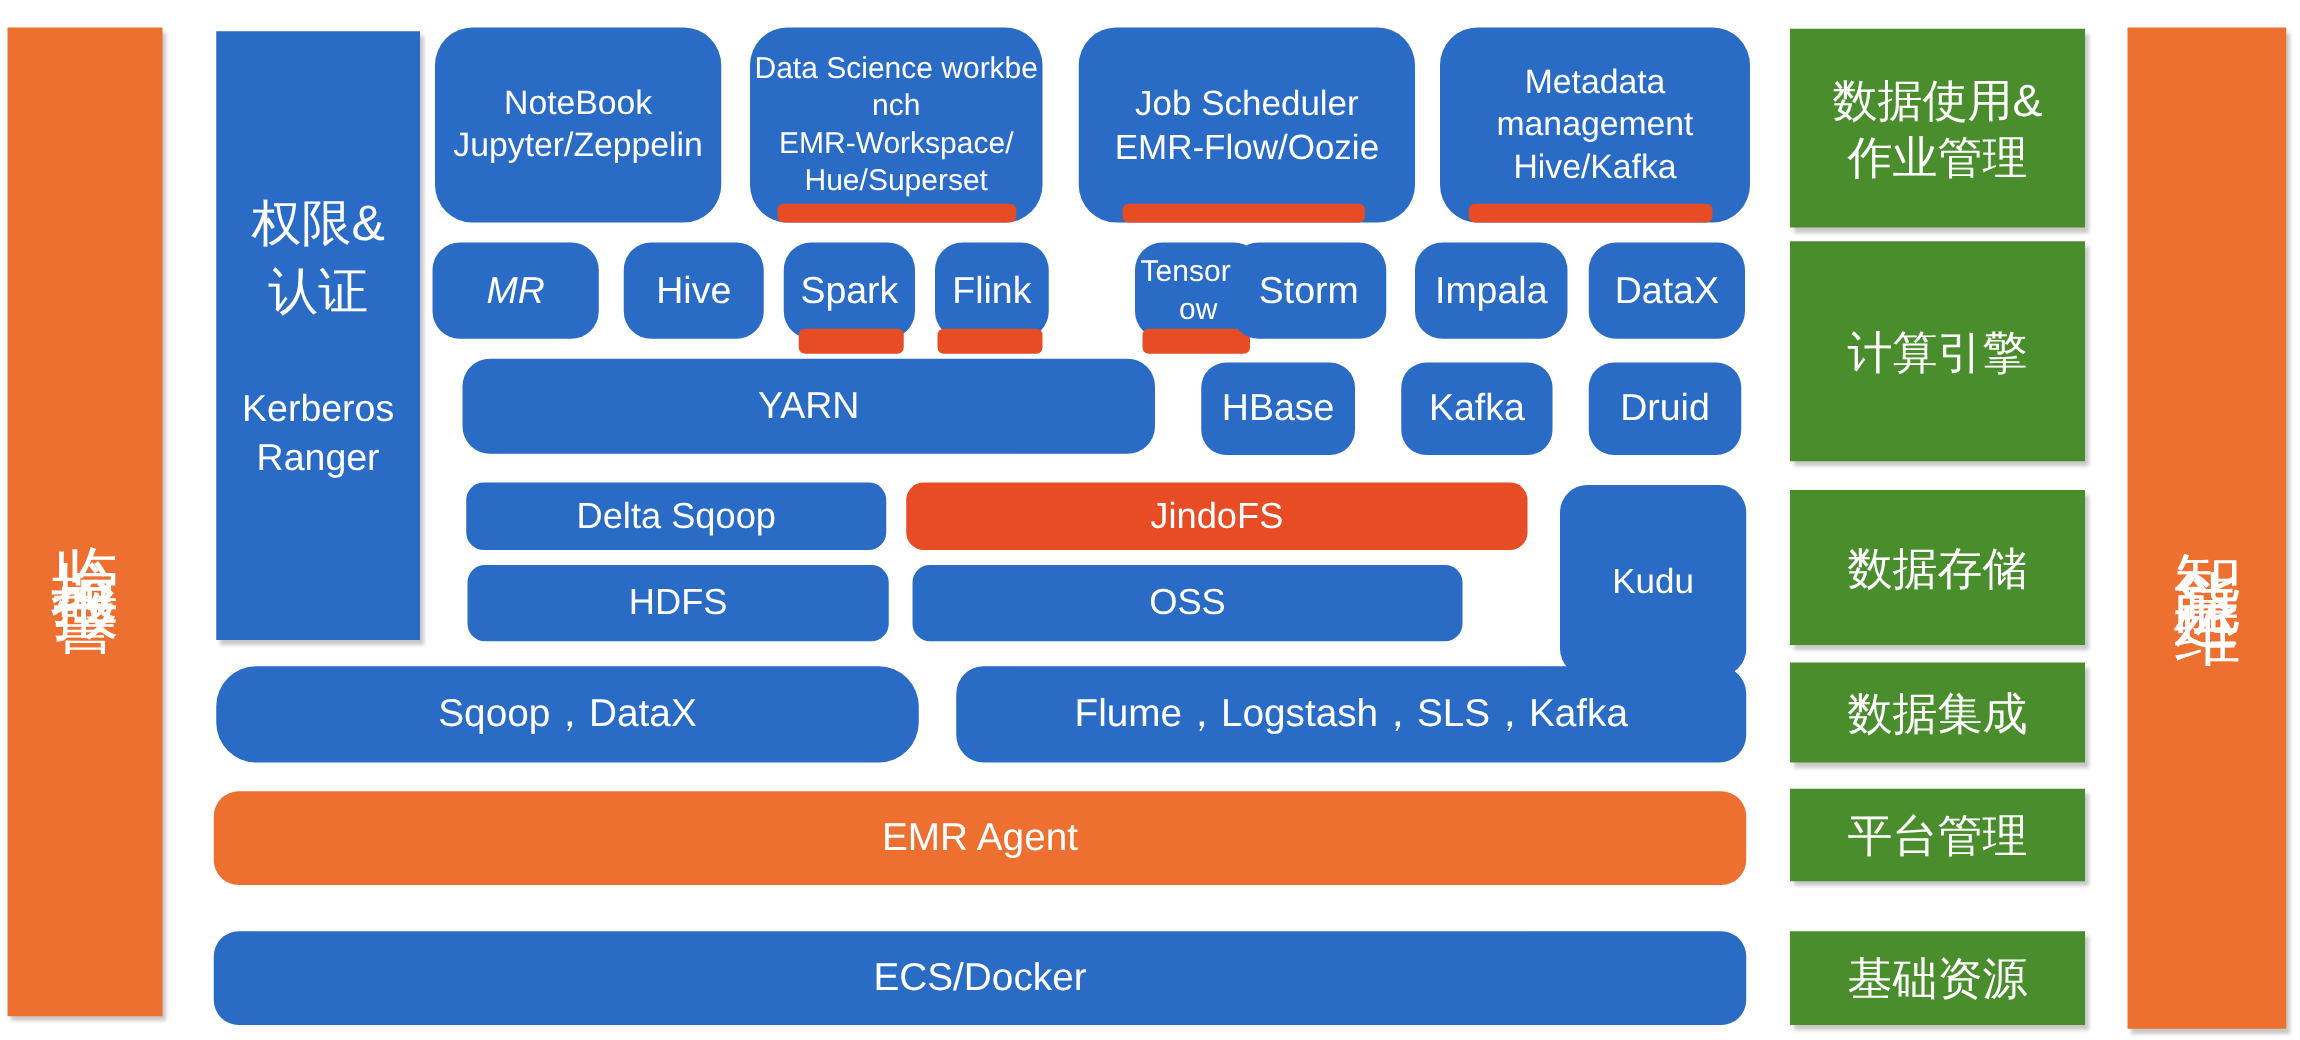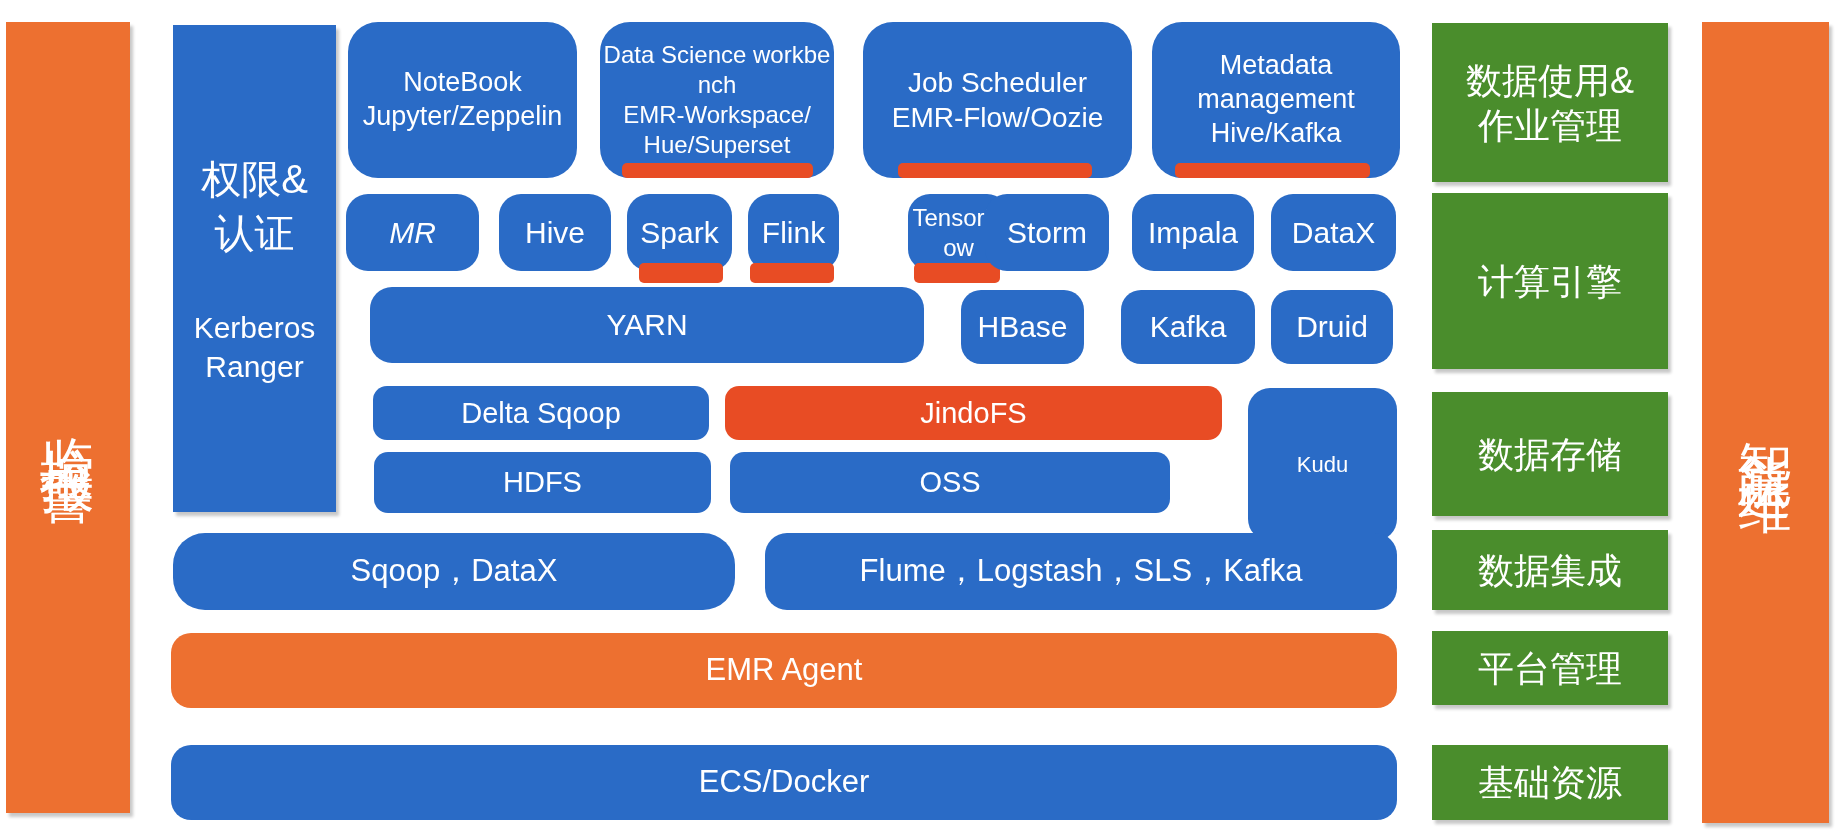--- a/index.html
+++ b/index.html
@@ -49,27 +49,27 @@
   .storm{left:985px;width:124px;}
   .impala{left:1132px;width:122px;}
   .presto{left:1271px;width:125px;}
   .u-spark{left:12px;bottom:-12px;width:84px;height:20px;}
   .u-flink{left:2px;bottom:-12px;width:84px;height:20px;}
   .u-tensorflow{left:6px;bottom:-12px;width:86px;height:20px;}
 
   
   .yarn{left:370px;top:287px;width:554px;height:76px;border-radius:22px;font-size:30px;}
   .hbase{left:961px;top:290px;width:123px;height:74px;border-radius:20px;font-size:30px;}
-  .kafka{left:1121px;top:290px;width:134px;height:74px;border-radius:20px;font-size:30px;text-align:right;}
+  .kafka{left:1121px;top:290px;width:121px;height:74px;border-radius:20px;font-size:30px;text-align:right;}
   .druid{left:1271px;top:290px;width:122px;height:74px;border-radius:20px;font-size:30px;}
 
   
   .delta{left:373px;top:386px;width:336px;height:54px;border-radius:14px;font-size:29px;}
   .jindofs{left:725px;top:386px;width:497px;height:54px;border-radius:14px;font-size:29px;}
-  .kudu{left:1248px;top:388px;width:149px;height:153px;border-radius:22px;font-size:22px;}
+  .kudu{left:1248px;top:388px;width:149px;height:153px;border-radius:22px;font-size:28px;}
   .hdfs{left:374px;top:452px;width:337px;height:61px;border-radius:14px;font-size:29px;}
   .oss{left:730px;top:452px;width:440px;height:61px;border-radius:14px;font-size:29px;}
 
   
   .sqoop{left:173px;top:533px;width:562px;height:77px;border-radius:32px;font-size:31px;}
   .flume{left:765px;top:533px;width:632px;height:77px;border-radius:22px;font-size:31px;}
   .emr-agent{left:171px;top:633px;width:1226px;height:75px;border-radius:20px;font-size:31px;}
   .ecs{left:171px;top:745px;width:1226px;height:75px;border-radius:20px;font-size:31px;}
 
   

